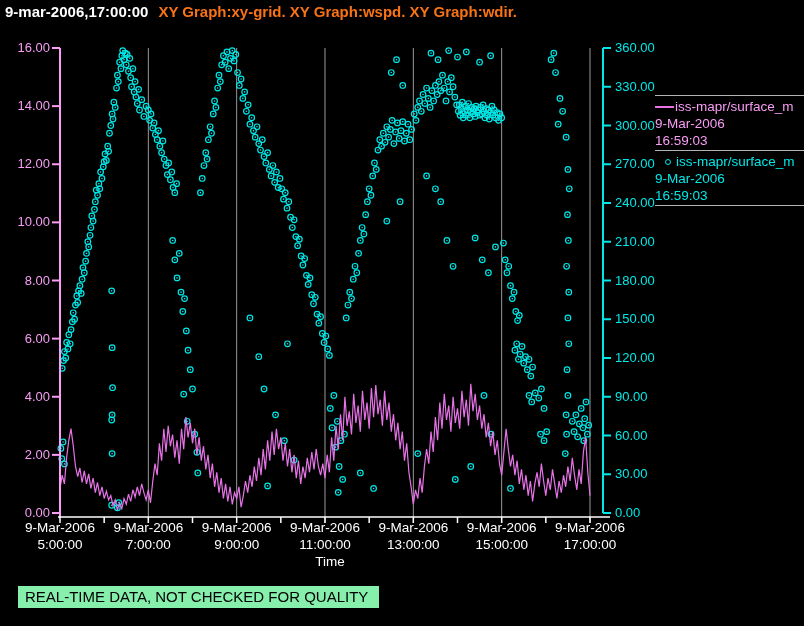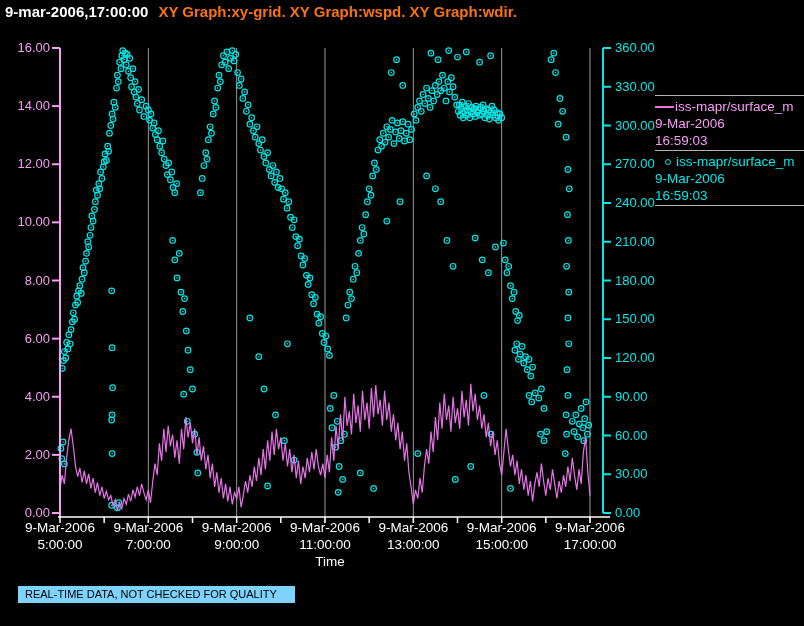--- a/index.html
+++ b/index.html
@@ -14,22 +14,22 @@
   #legend{position:absolute;left:655px;top:47px;width:149px;border-top:1px solid #b4b4b4;margin-top:48px;}
   .legend-entry{border-bottom:1px solid #b4b4b4;padding:2px 0 1px 0;}
   .legend-row{line-height:17px;font-size:13.5px;white-space:nowrap;overflow:hidden;}
   .pink-text{color:#f99df5;}
   .cyan-text{color:#00e8e8;}
   .legend-dash{display:inline-block;width:19px;height:2px;background:#e873e8;
                vertical-align:middle;margin-right:1px;}
   .legend-ring{display:inline-block;width:4px;height:4px;border:1.5px solid #00e8e8;
                border-radius:50%;vertical-align:middle;margin:0 5px 0 10px;}
   
-  #banner{position:absolute;left:18px;top:586px;background:#7dd3fc;color:#000000;
-          font-size:11px;padding:2px 18px 3px 7px;white-space:nowrap;}
+  #banner{position:absolute;left:18px;top:586px;background:#86efac;color:#000000;
+          font-size:15px;padding:2px 11px 3px 7px;white-space:nowrap;}
 </style>
 </head>
 <body>
 
 <div id="screen">
 
   <div id="titlebar">
     <span id="title-timestamp">9-mar-2006,17:00:00</span><span id="title-graphs">XY Graph:xy-grid.  XY Graph:wspd.  XY Graph:wdir.</span>
   </div>
 

